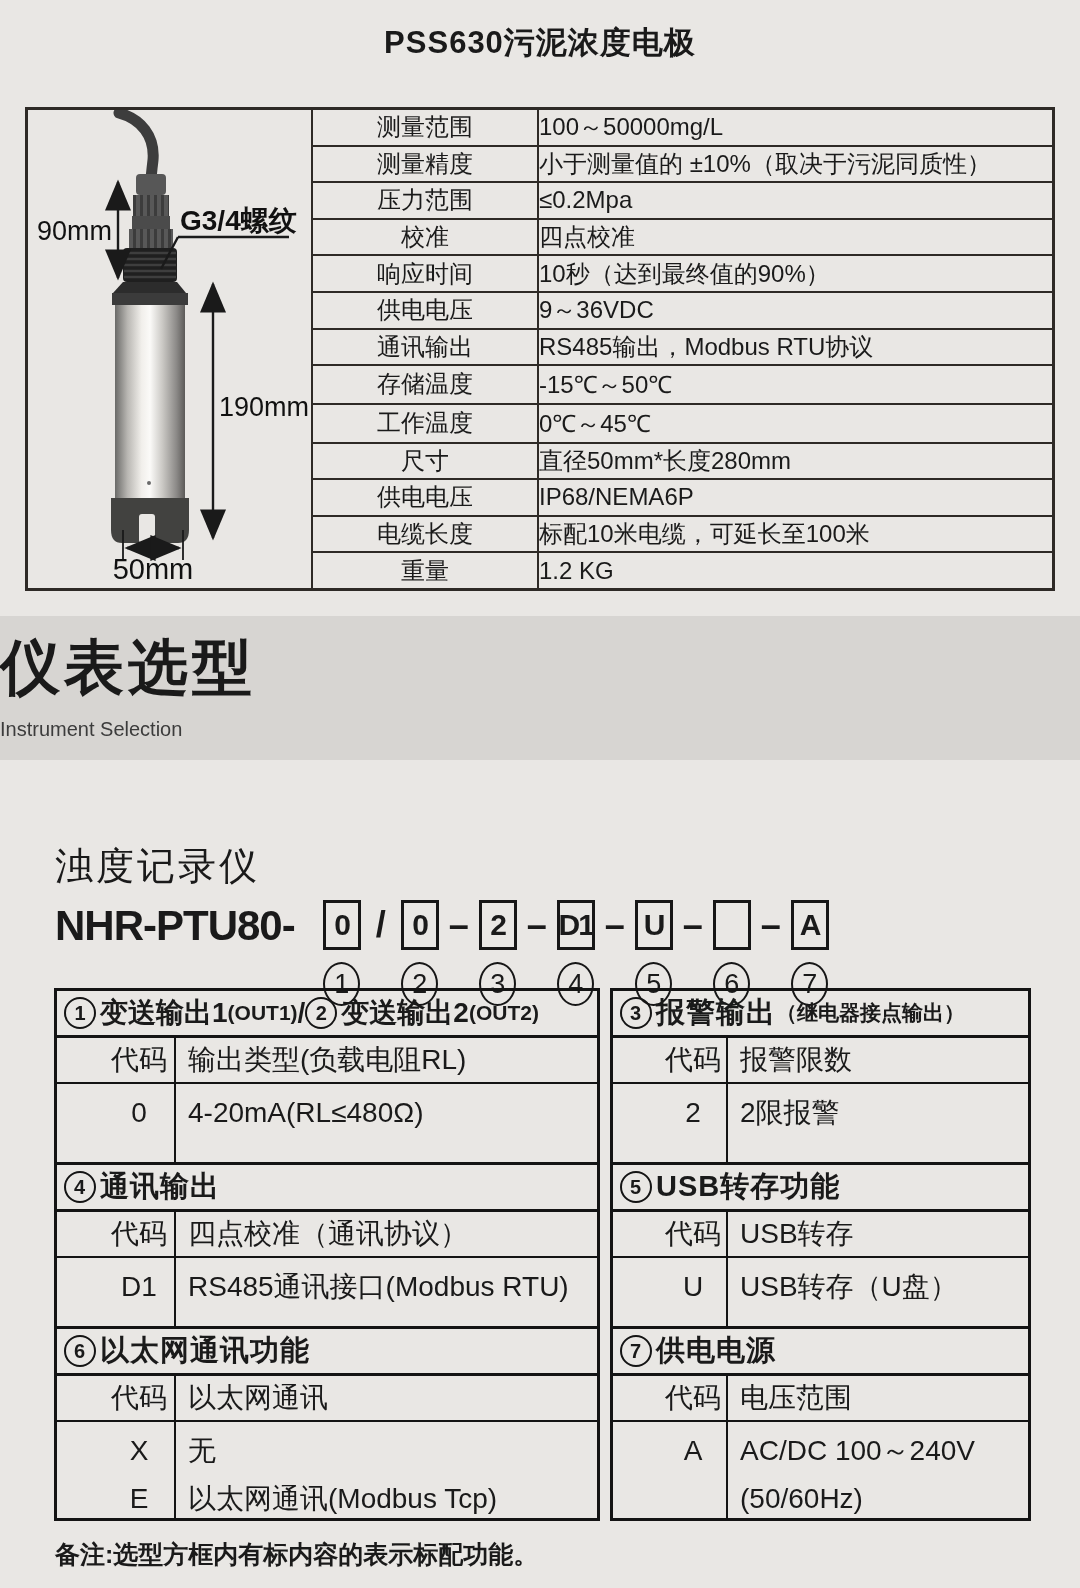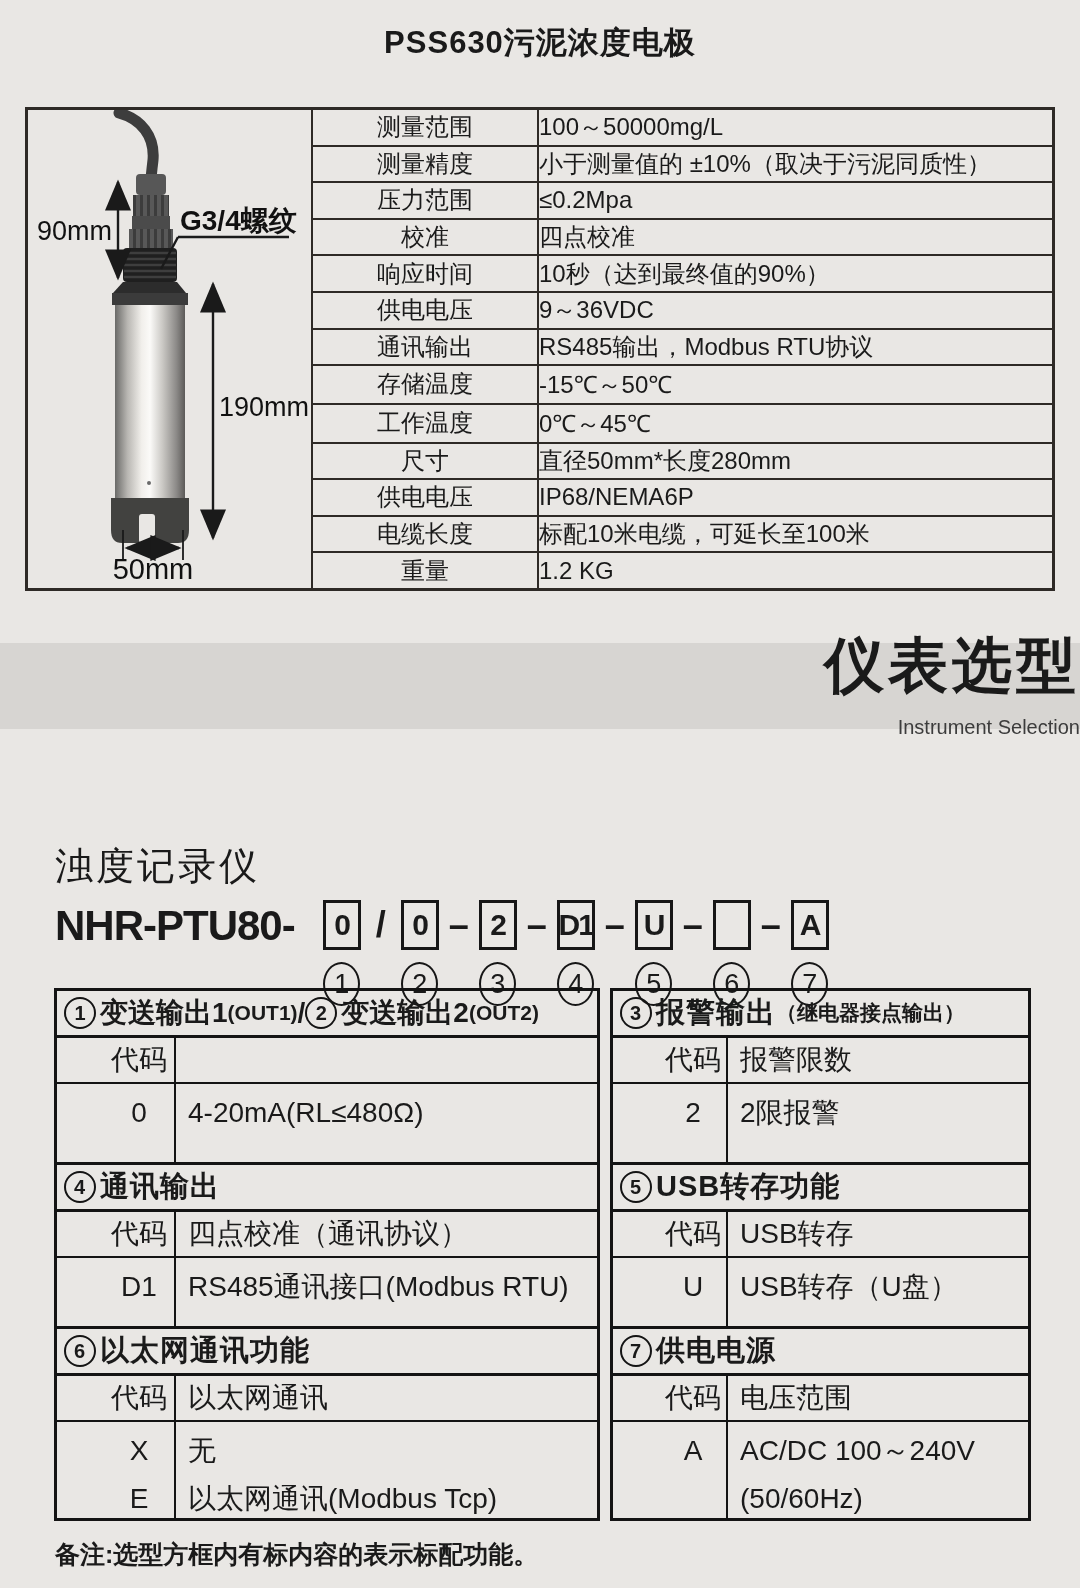--- a/index.html
+++ b/index.html
@@ -17,22 +17,22 @@
   .spec-wrap{position:absolute;left:25px;top:107px;width:1030px;height:476px;}
   table.spec{border-collapse:collapse;width:1030px;height:476px;table-layout:fixed;}
   table.spec,table.spec td{border:2px solid #2e2a26;}
   table.spec{border-width:3px;}
   table.spec td{font-size:24px;padding:0;}
   td.img-cell{width:283px;padding:0;vertical-align:top;}
   td.lab{width:224px;text-align:center;}
   td.val{padding-left:33px;}
   
   .banner{
-    position:absolute;left:0;top:643px;width:1080px;height:86px;
-    background:#d7d5d2;display:flex;flex-direction:column;align-items:flex-end;justify-content:center;
+    position:absolute;left:0;top:616px;width:1080px;height:144px;
+    background:#d7d5d2;display:flex;flex-direction:column;align-items:flex-start;justify-content:center;
   }
   .banner-title{font-size:60px;font-weight:bold;letter-spacing:4px;line-height:64px;}
   .banner-sub{font-size:20px;color:#3c3c3c;margin-top:18px;}
   
   .model-sec{position:absolute;left:55px;top:841px;}
   .prod-name{font-size:38px;letter-spacing:3px;}
   .model-line{display:flex;align-items:flex-start;margin-top:8px;}
   .prefix{font-size:42px;font-weight:600;letter-spacing:-1px;line-height:52px;margin-right:28px;}
   .unit{display:flex;flex-direction:column;align-items:center;}
   .mbox{
@@ -257,20 +257,21 @@
       <span class="hc">1</span>
       <span>变送输出1</span>
       <span class="sm">(OUT1)</span>
       <span>/</span>
       <span class="hc">2</span>
       <span>变送输出2</span>
       <span class="sm">(OUT2)</span>
     </div>
     <div class="r sub">
       <div class="code">代码</div>
+      <div class="desc">输出类型(负载电阻RL)</div>
     </div>
     <div class="r data h78">
       <div class="code">0</div>
       <div class="desc">4-20mA(RL≤480Ω)</div>
     </div>
 
     <div class="sec-h mid">
       <span class="hc">4</span>
       <span>通讯输出</span>
     </div>

